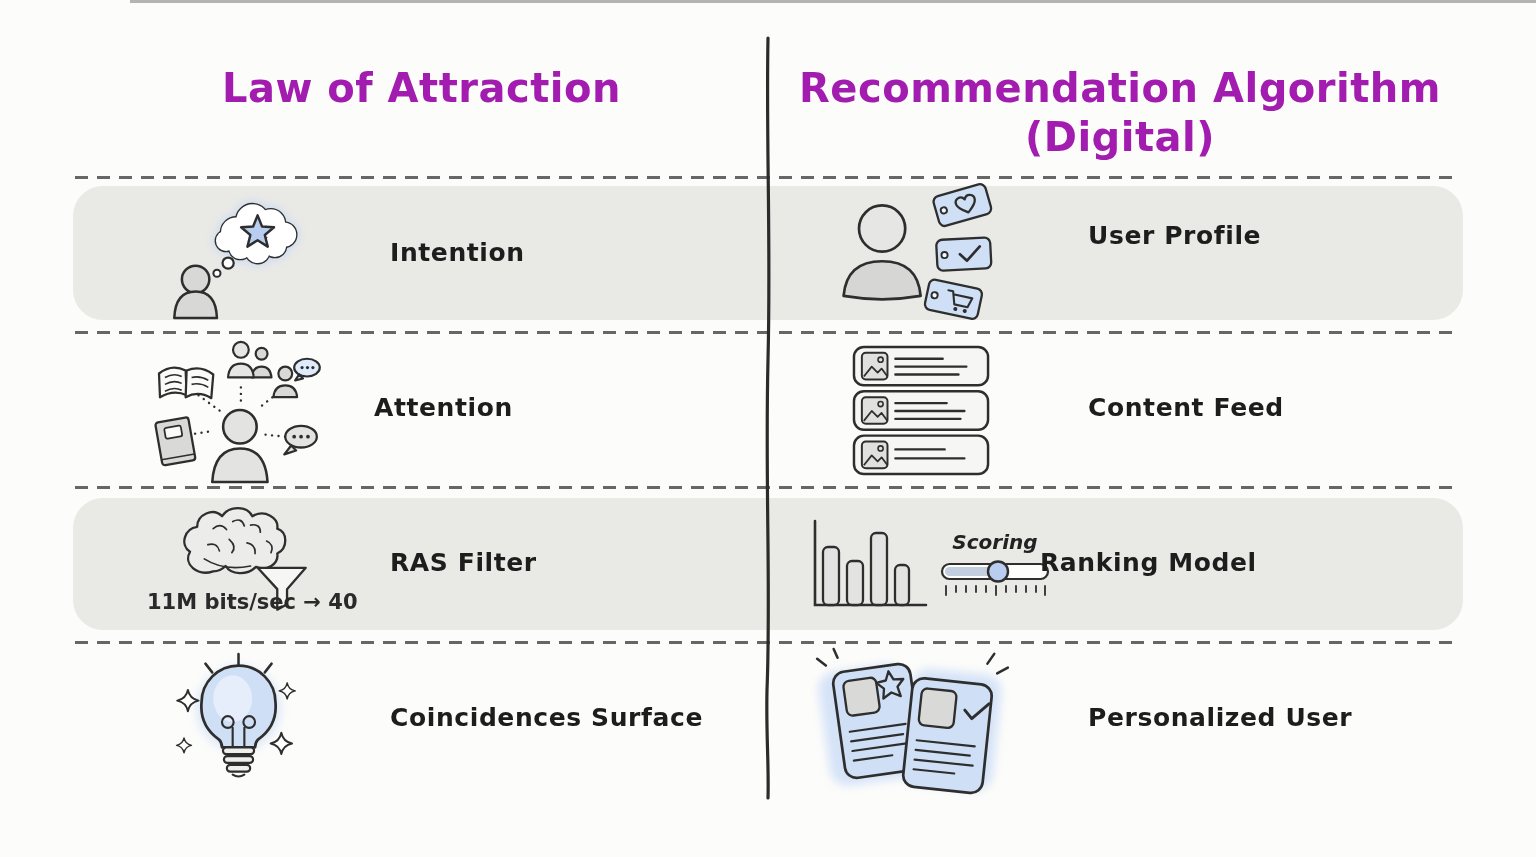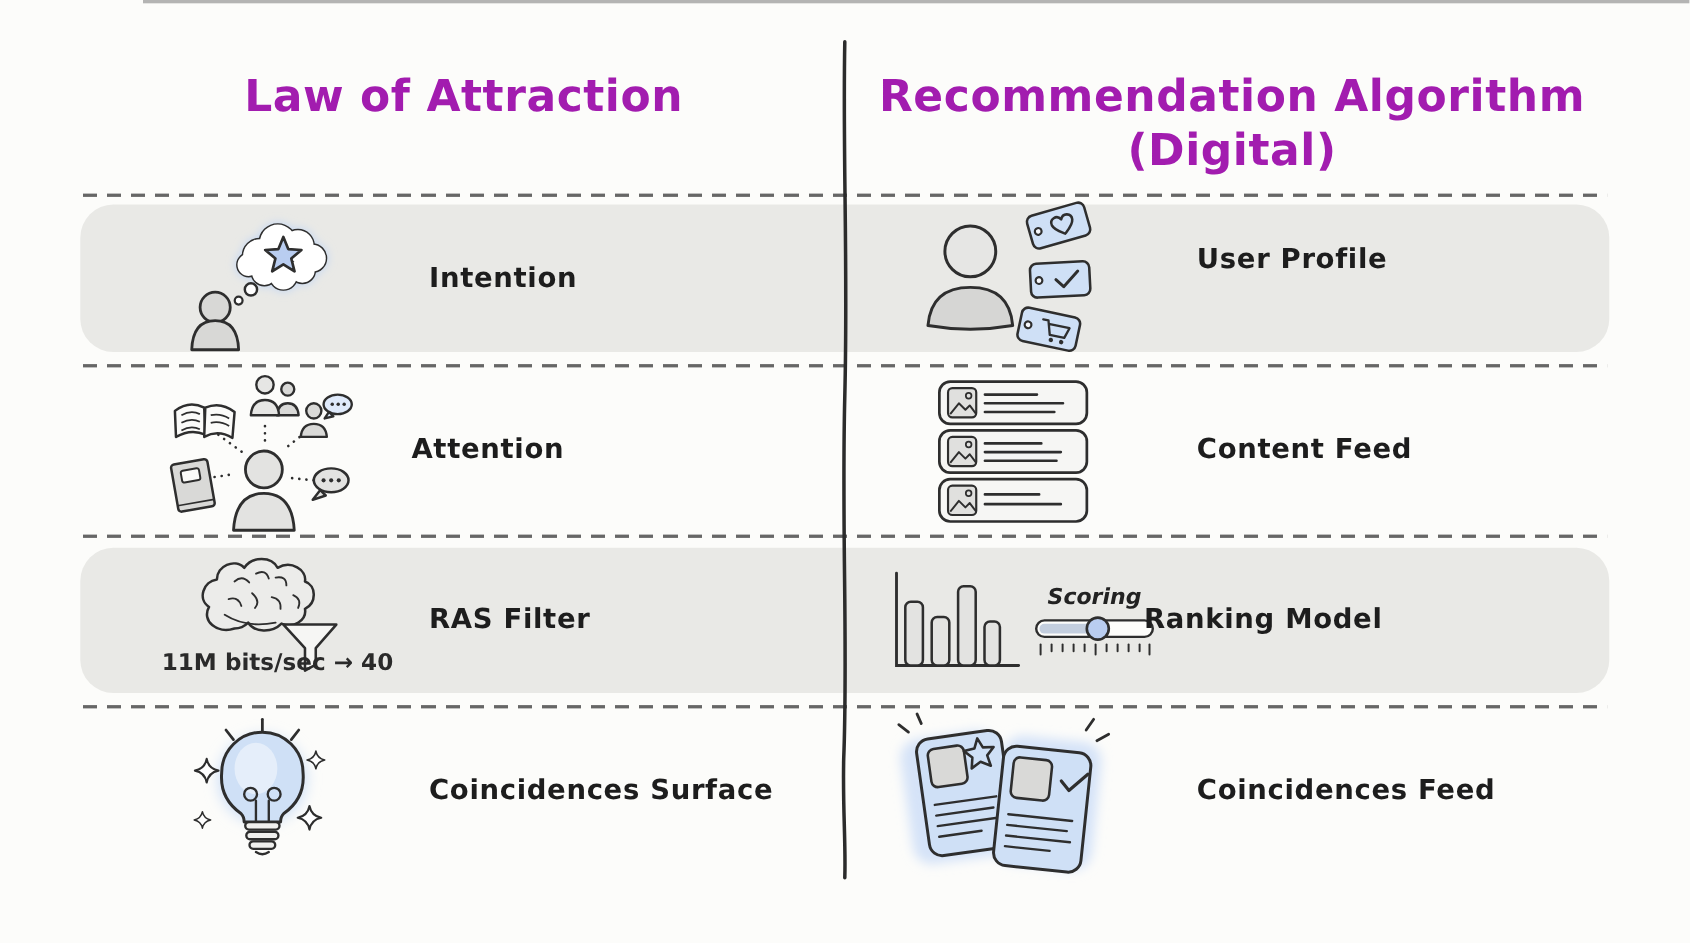--- a/index.html
+++ b/index.html
@@ -323,13 +323,13 @@
         <path d="M10,94 h42"></path>
     </g>
   </g>
   <g stroke="#2e2e2e" stroke-width="2.6" stroke-linecap="round">
     <path d="M14,16 l-9,-7"></path>
       <path d="M26,8 l-4,-9"></path>
     <path d="M180,14 l7,-10"></path>
       <path d="M190,24 l11,-6"></path>
   </g>
 </svg>
-<span class="abs rowlabel" style="left:1088px;top:703px;">Coincidences Feed</span>
+<span class="abs rowlabel" style="left:1088px;top:703px;">Personalized User</span>
 
 </body></html>

